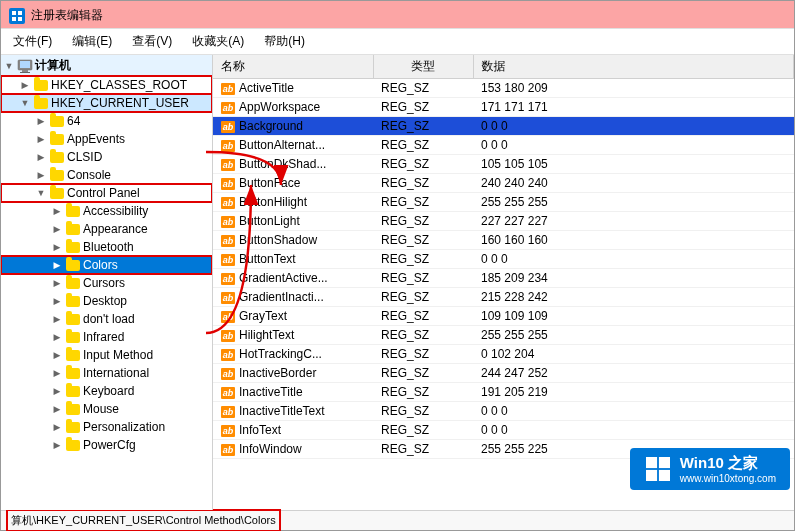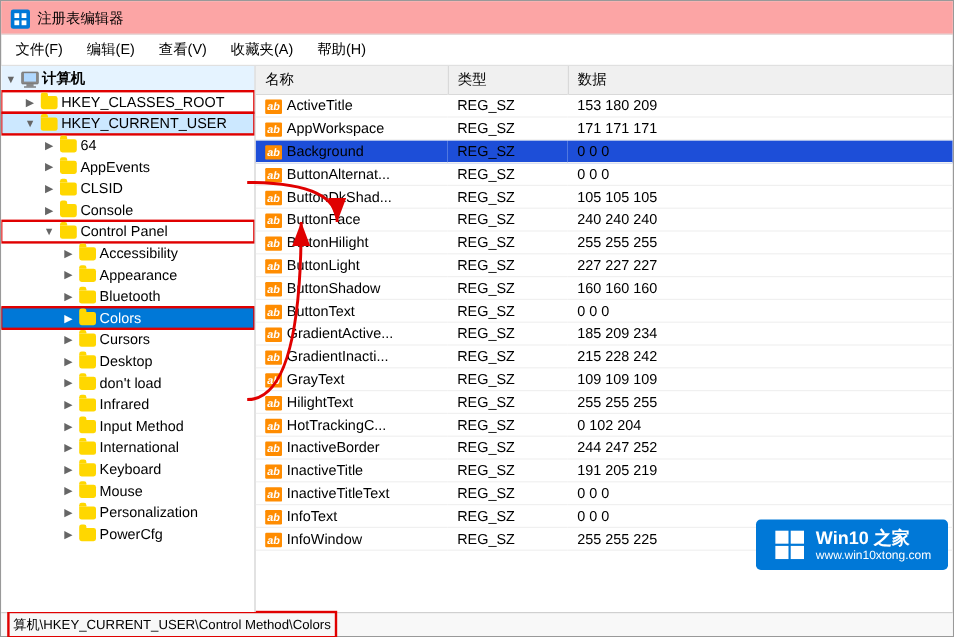--- a/index.html
+++ b/index.html
@@ -414,21 +414,21 @@
           </div>
         </div>
       </div>
 
       <div class="right-panel">
         <div class="registry-table">
           <table>
             <thead>
               <tr>
                 <th style="width:160px;margin-left:40px;">名称</th>
-                <th style="width:100px;">类型</th>
+                <th style="width:100px;text-align:center;">类型</th>
                 <th>数据</th>
               </tr>
             </thead>
             <tbody id="table-body">
             <tr>
                   <td><span style="display:inline-block;width:14px;height:12px;background:#ff8c00;border-radius:1px;font-size:9px;color:white;text-align:center;line-height:12px;margin-right:4px;font-style:italic;font-weight:bold;vertical-align:middle;">ab</span>ActiveTitle</td>
                   <td>REG_SZ</td>
                   <td>153 180 209</td>
                 </tr>
                 <tr>
@@ -525,21 +525,21 @@
                   <td><span style="display:inline-block;width:14px;height:12px;background:#ff8c00;border-radius:1px;font-size:9px;color:white;text-align:center;line-height:12px;margin-right:4px;font-style:italic;font-weight:bold;vertical-align:middle;">ab</span>InfoWindow</td>
                   <td>REG_SZ</td>
                   <td>255 255 225</td>
                 </tr>
               </tbody>
           </table>
         </div>
       </div>
     </div>
 
-    <div class="win10-badge" style="position:absolute; bottom:35px; right:4px; background:#0078d7; color:white; padding:6px 14px; border-radius:4px; display:flex; align-items:center; gap:8px; font-size:15px; font-weight:bold; z-index:10;">
+    <div class="win10-badge" style="position:absolute; bottom:20px; right:4px; background:#0078d7; color:white; padding:6px 14px; border-radius:4px; display:flex; align-items:center; gap:8px; font-size:15px; font-weight:bold; z-index:10;">
       <div class="win10-logo">
         <svg width="26" height="26" viewBox="0 0 26 26">
           <rect x="0" y="0" width="12" height="12" fill="white"></rect>
           <rect x="14" y="0" width="12" height="12" fill="white"></rect>
           <rect x="0" y="14" width="12" height="12" fill="white"></rect>
           <rect x="14" y="14" width="12" height="12" fill="white"></rect>
         </svg>
       </div>
       <div>
         <div style="font-size:15px; font-weight:bold;">Win10 之家</div>

